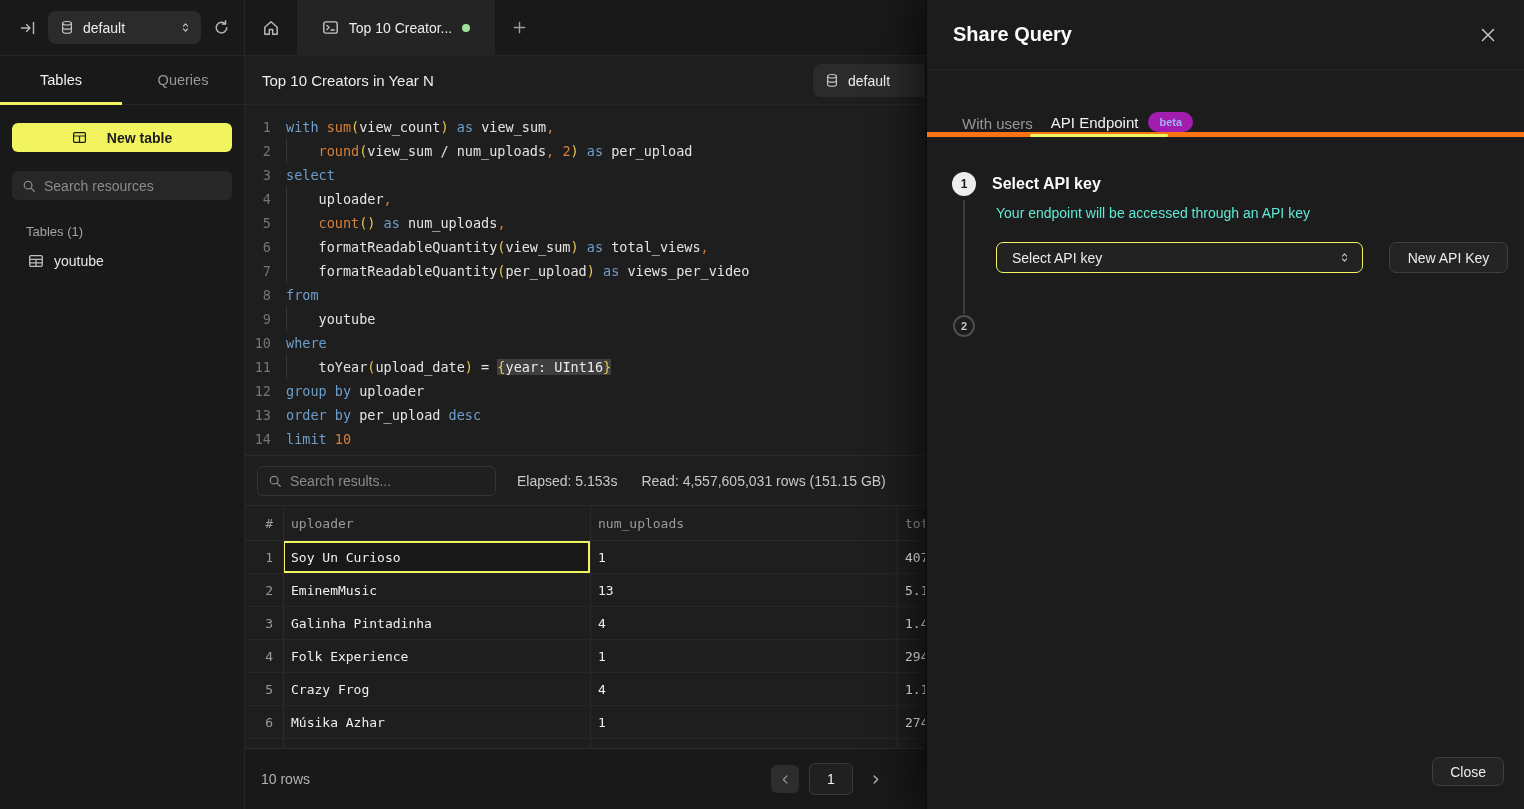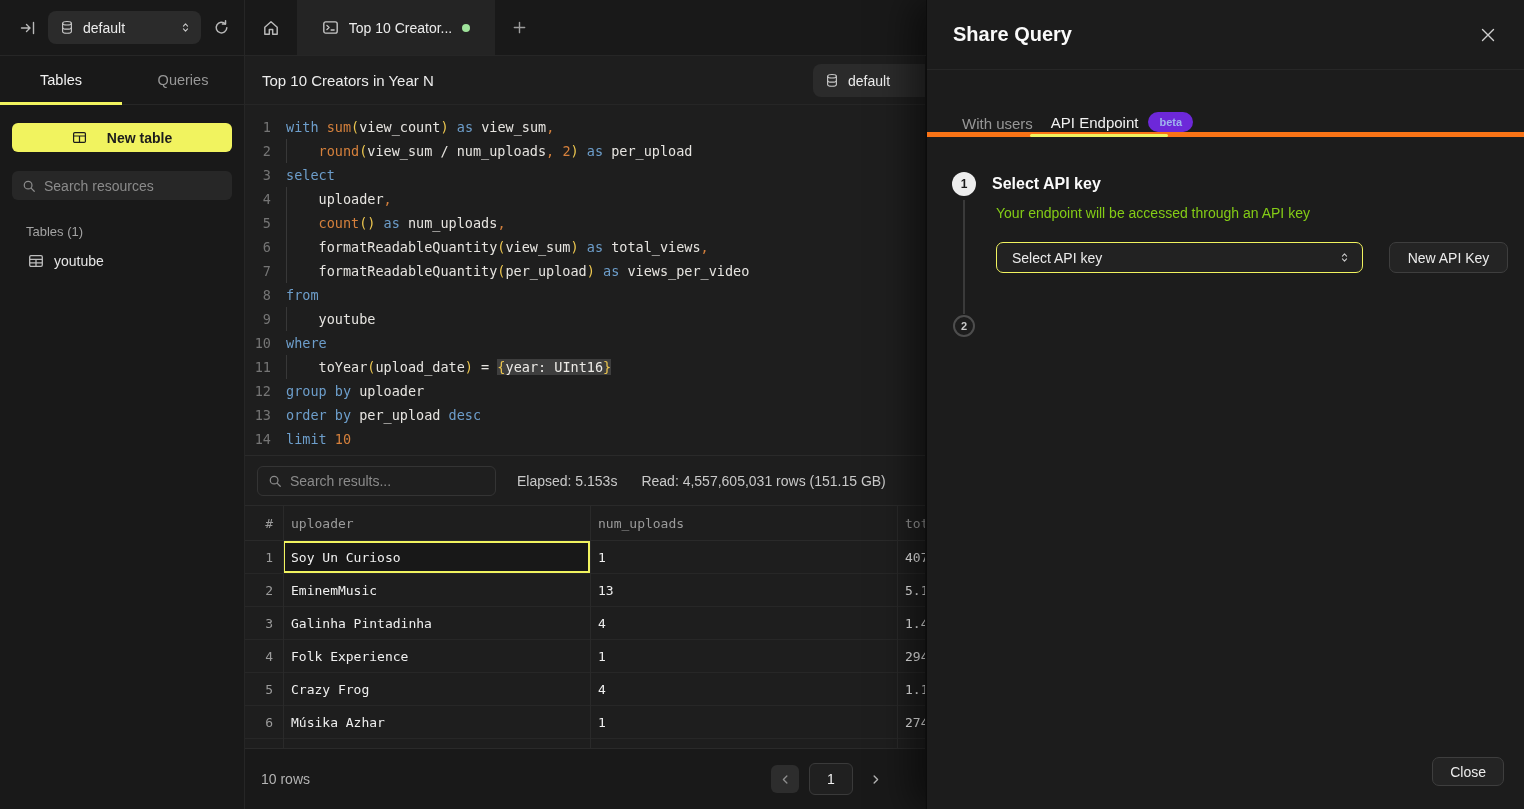--- a/index.html
+++ b/index.html
@@ -90,28 +90,28 @@
 
   
   .panel { position:absolute; right:0; top:0; width:598px; height:809px; background:#1c1c1c; border-left:1px solid #0c0c0c; box-shadow:-14px 0 34px rgba(0,0,0,.5); }
   .p-header { height:70px; border-bottom:1px solid #272727; display:flex; align-items:center; padding:0 28px 0 26px; }
   .p-title { font-size:20px; font-weight:700; color:#fafafa; }
   .p-close { margin-left:auto; color:#cfcfcf; cursor:pointer; display:flex; }
   .p-tabs { height:67px; display:flex; align-items:flex-end; padding-left:35px; padding-top:22px; border-bottom:5px solid #f97316; position:relative; }
   .ptab { display:flex; align-items:center; font-size:15px; color:#979797; cursor:pointer; }
   .ptab.active { color:#f2f2f2; }
   .ptab + .ptab { margin-left:18px; }
-  .badge { margin-left:10px; background:#6d28d9; color:#9fb5ee; font-size:11px; font-weight:700; padding:4px 11px; border-radius:999px; }
+  .badge { margin-left:10px; background:#a21caf; color:#9fb5ee; font-size:11px; font-weight:700; padding:4px 11px; border-radius:999px; }
   .p-underline { position:absolute; left:103px; top:64px; width:138px; height:3px; background:#f1f35f; border-radius:2px; }
 
   .stepcircle1 { position:absolute; left:25px; top:172px; width:24px; height:24px; border-radius:50%; background:#ededed; color:#1a1a1a; font-size:12px; font-weight:700; display:flex; align-items:center; justify-content:center; }
   .connector { position:absolute; left:36px; top:200px; width:2px; height:114px; background:#3a3a3a; }
   .stepcircle2 { position:absolute; left:26px; top:315px; width:22px; height:22px; border-radius:50%; border:2px solid #4d4d4d; background:#1c1c1c; color:#c9c9c9; font-size:11px; font-weight:700; display:flex; align-items:center; justify-content:center; }
   .step-title { position:absolute; left:65px; top:172px; line-height:24px; font-size:16px; font-weight:700; color:#fafafa; }
-  .step-sub { position:absolute; left:69px; top:205px; font-size:14px; color:#84cc16; }
+  .step-sub { position:absolute; left:69px; top:205px; font-size:14px; color:#5eead4; }
   .api-select { position:absolute; left:69px; top:242px; width:367px; height:31px; background:#222222; border:1.5px solid #f1f35f; border-radius:7px; display:flex; align-items:center; padding:0 12px 0 15px; cursor:pointer; }
   .api-select .lbl { flex:1; font-size:14px; color:#ececec; }
   .api-select svg { color:#c9c9c9; }
   .newkey-btn { position:absolute; left:462px; top:242px; width:119px; height:31px; background:#242424; border:1px solid #3e3e3e; border-radius:7px; display:flex; align-items:center; justify-content:center; font-size:14px; color:#ececec; cursor:pointer; }
   .api-menu { position:absolute; left:69px; top:285px; width:367px; background:#232323; border:1px solid #343434; border-radius:8px; padding:2px 0 7px 0; box-shadow:0 10px 26px rgba(0,0,0,.55); z-index:5; }
   .opt { height:33px; display:flex; align-items:center; padding-left:16px; font-size:14px; color:#e8e8e8; cursor:pointer; }
   .opt.hl { background:#303030; }
   .close-btn { position:absolute; right:20px; bottom:23px; height:29px; padding:0 17px; background:#242424; border:1px solid #3e3e3e; border-radius:7px; display:flex; align-items:center; font-size:14px; color:#ececec; cursor:pointer; }
 </style>
 </head>

